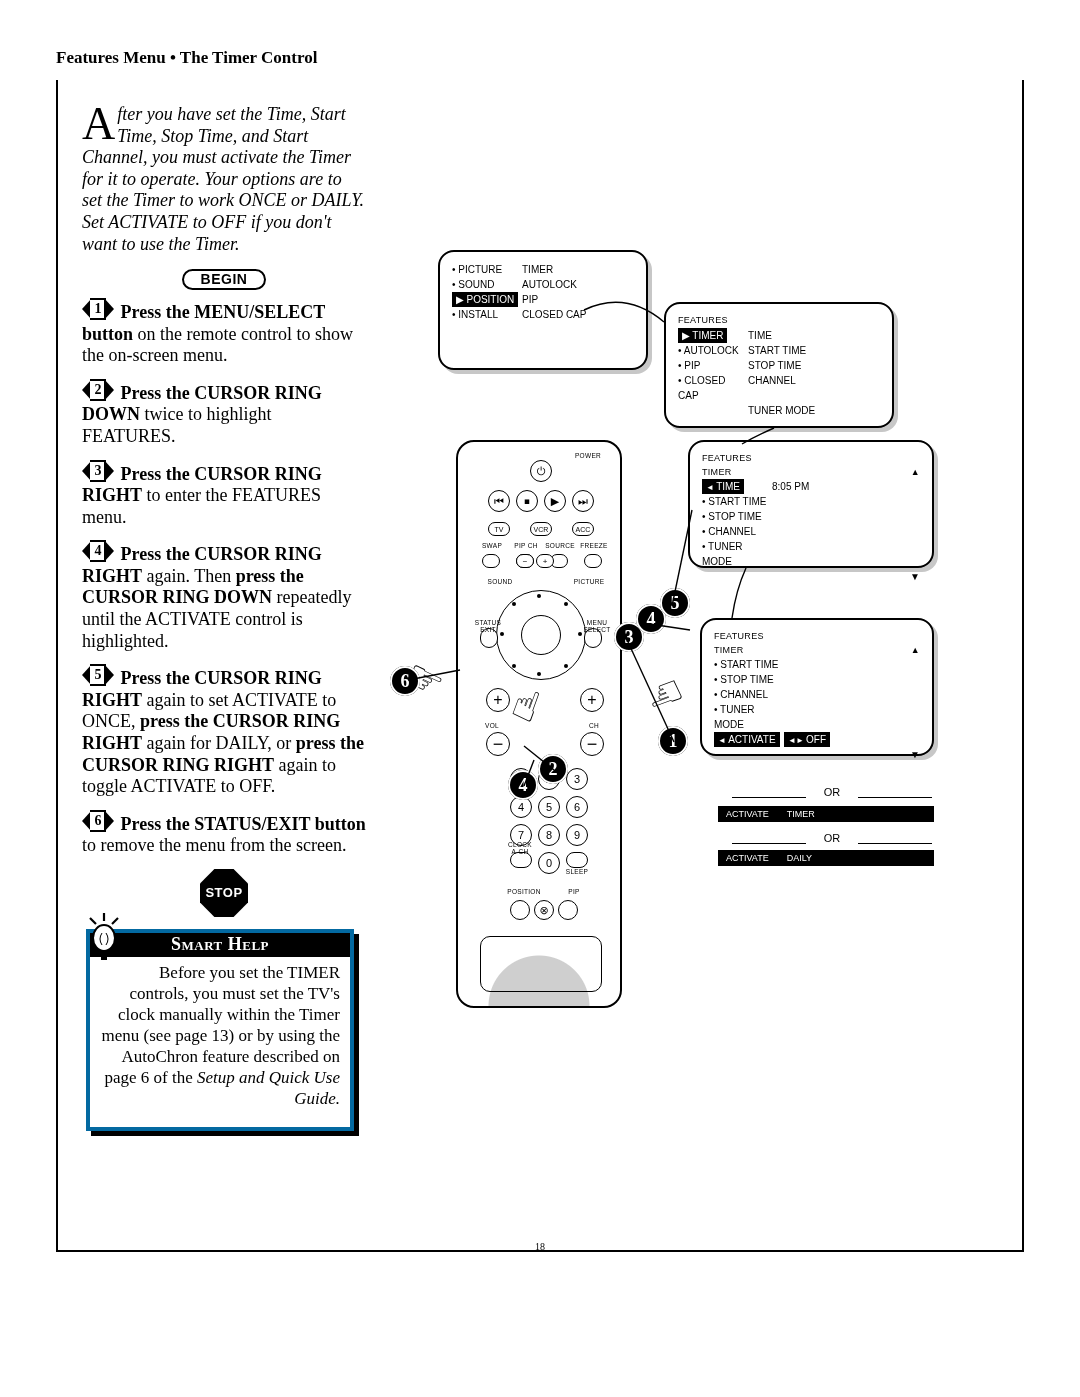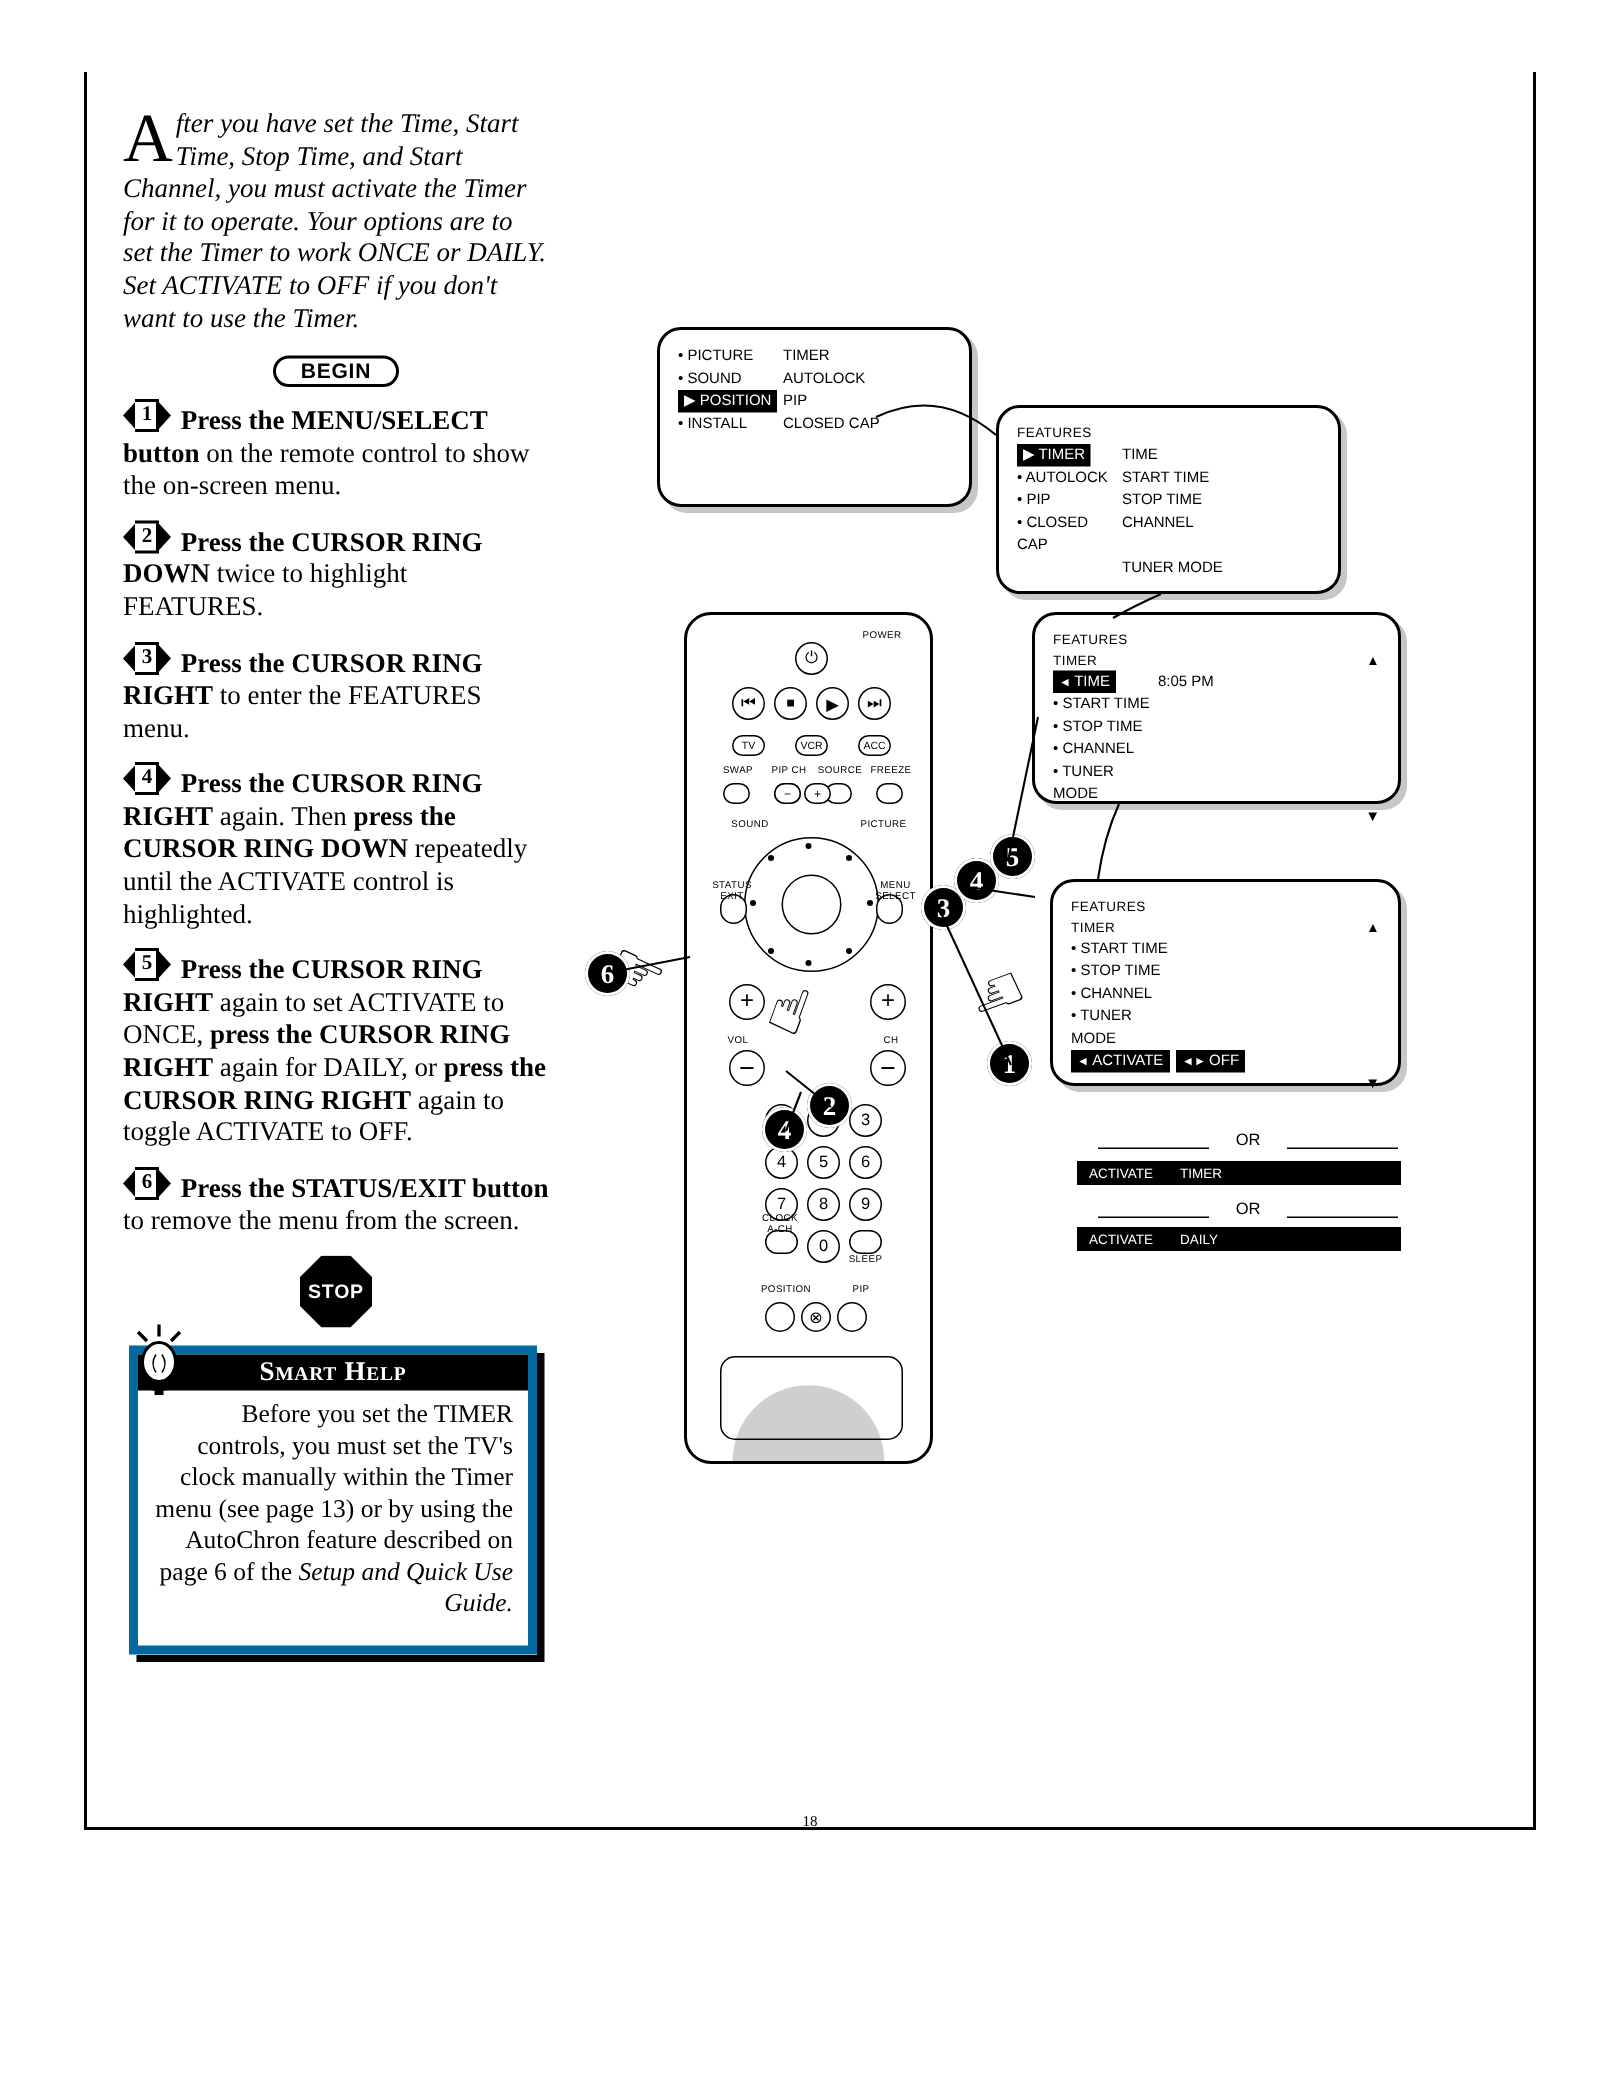--- a/index.html
+++ b/index.html
@@ -108,21 +108,21 @@
     background: #000;
     color: #fff;
     display: flex; align-items: center; justify-content: center;
     font-weight: bold;
     font-family: Arial, sans-serif;
     font-size: 13px;
     clip-path: polygon(30% 0%, 70% 0%, 100% 30%, 100% 70%, 70% 100%, 30% 100%, 0% 70%, 0% 30%);
     letter-spacing: .5px;
   }
   .smart-help {
-    border: 6px solid #0369a1;
+    border: 4px solid #0369a1;
     box-shadow: 5px 5px 0 #000;
     width: 260px;
     margin-left: 4px;
     font-size: 17px;
     line-height: 1.23;
   }
   .smart-help-title {
     background: #000;
     color: #fff;
     text-align: center;
@@ -257,20 +257,21 @@
   
   .clock {
     width: 30px; height: 30px;
     flex: 0 0 30px;
   }
 </style>
 </head>
 <body>
 
 <div class="page">
+  <div class="header-path">Features Menu • The Timer Control</div>
 
 
   <div class="content-frame">
 
     <div class="col-left">
       <div class="intro">
         <span class="dropcap">A</span><span>fter you have set the Time, Start Time, Stop Time, and Start Channel, you must activate the Timer for it to operate. Your options are to set the Timer to work ONCE or DAILY. Set ACTIVATE to OFF if you don't want to use the Timer.</span>
       </div>
       <span class="begin">BEGIN</span>
 

